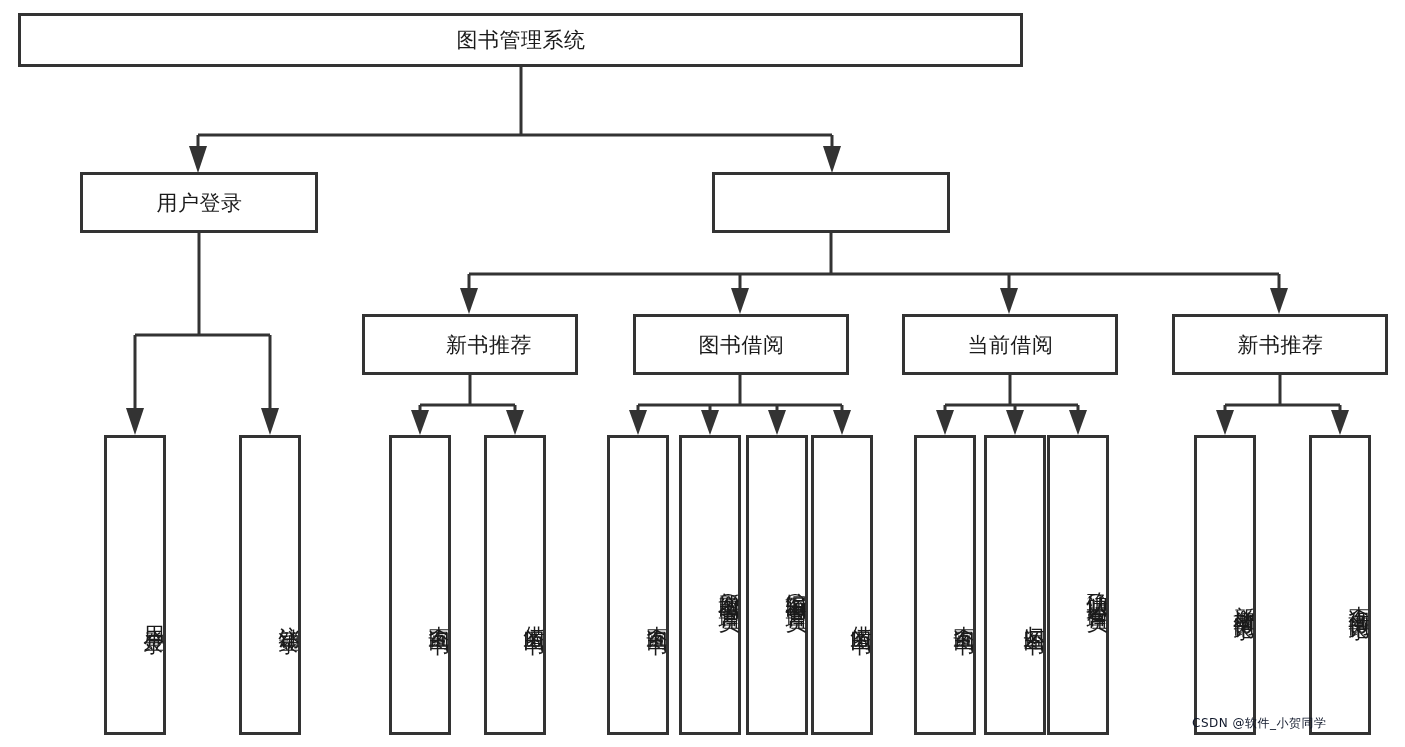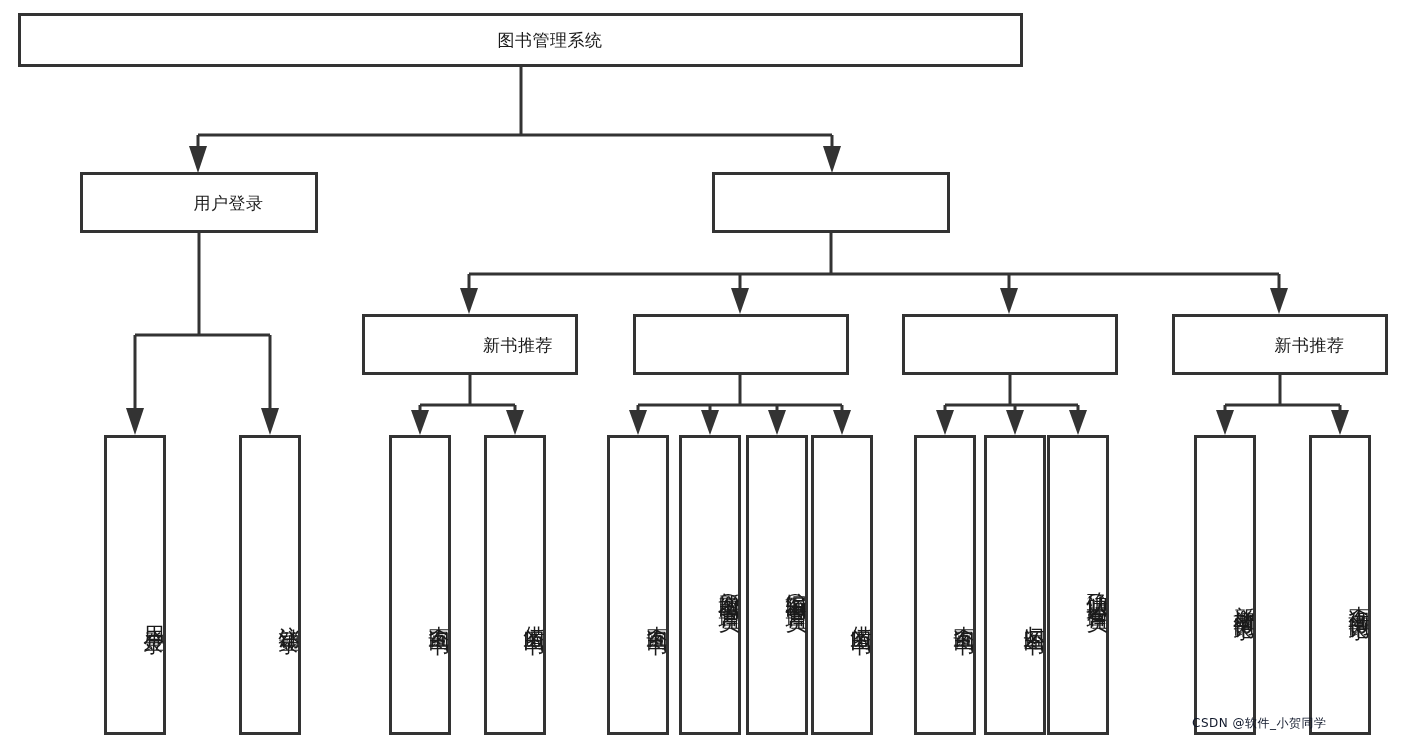--- a/index.html
+++ b/index.html
@@ -44,24 +44,23 @@
     position: absolute;
     display: flex;
     align-items: center;
     justify-content: center;
     color: #1a1a1a;
     line-height: 1.18;
     pointer-events: none;
     -webkit-font-smoothing: antialiased;
   }
   .node-label.horizontal {
-    font-size: 17px;
+    font-size: 21px;
     letter-spacing: 0.5px;
     white-space: nowrap;
-    margin-left: 29px;
   }
   .node-label.vertical {
     writing-mode: vertical-rl;
     text-orientation: upright;
     font-size: 21px;
     letter-spacing: 3px;
     align-items: flex-start;
     justify-content: center;
     padding-top: 6px;
     box-sizing: border-box;
@@ -170,20 +169,22 @@
     <rect class="node-box" x="1195.5" y="436.5" width="59" height="297"></rect>
     <rect class="node-box" x="1310.5" y="436.5" width="59" height="297"></rect>
 
   </svg>
 
   <div class="node-label horizontal" style="left:19px; top:14px; width:1004px; height:53px;">图书管理系统</div>
 
   <div class="node-label horizontal" style="left:81px; top:173px; width:237px; height:60px;">用户登录</div>
 
   <div class="node-label horizontal" style="left:363px; top:315px; width:252px; height:60px;">新书推荐</div>
+  <div class="node-label horizontal" style="left:634px; top:315px; width:215px; height:60px;">图书借阅</div>
+  <div class="node-label horizontal" style="left:903px; top:315px; width:215px; height:60px;">当前借阅</div>
   <div class="node-label horizontal" style="left:1173px; top:315px; width:215px; height:60px;">新书推荐</div>
 
   <div class="node-label vertical" style="left:105px; top:497px; width:61px; height:230px;">用户登录</div>
   <div class="node-label vertical" style="left:240px; top:497px; width:61px; height:230px;">注销登录</div>
 
   <div class="node-label vertical" style="left:390px; top:497px; width:61px; height:230px;">查询图书</div>
   <div class="node-label vertical" style="left:485px; top:497px; width:61px; height:230px;">借阅图书</div>
 
   <div class="node-label vertical" style="left:608px; top:497px; width:61px; height:230px;">查询图书</div>
   <div class="node-label vertical" style="left:680px; top:440px; width:61px; height:290px;">新增图书（管理员）</div>

